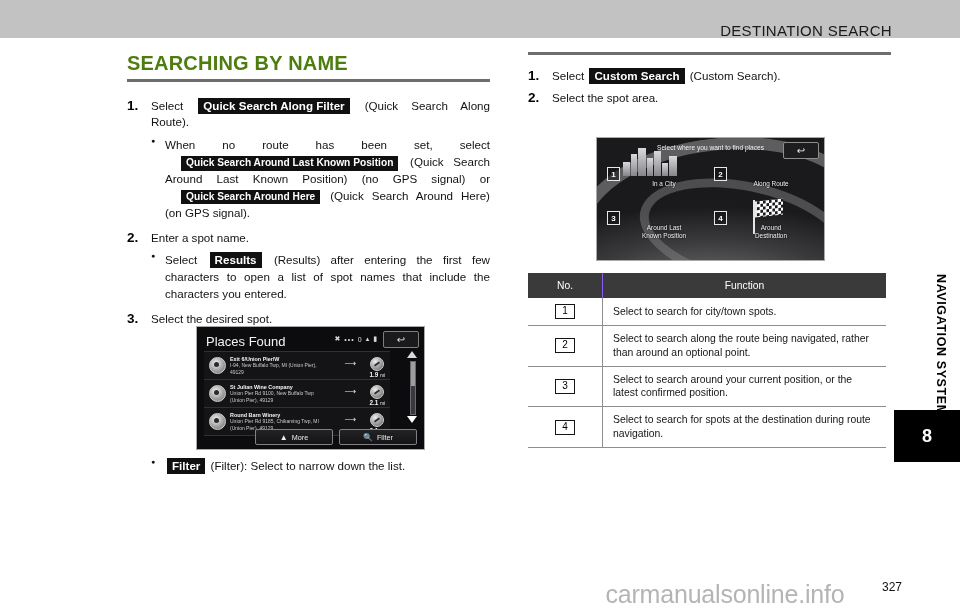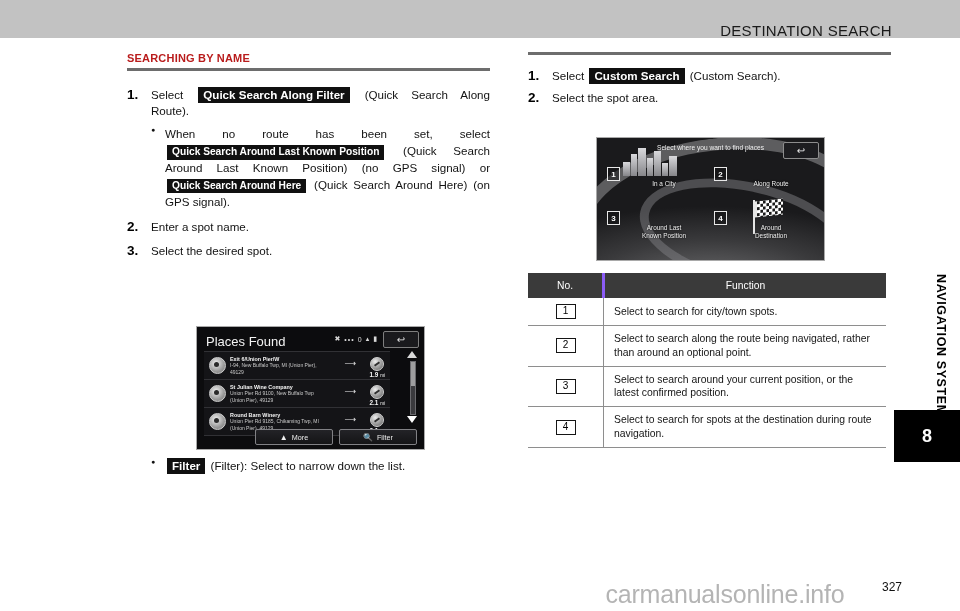--- a/index.html
+++ b/index.html
@@ -60,23 +60,23 @@
   
   .col {
     position: absolute;
     top: 52px;
     width: 363px;
   }
   .col-left  { left: 127px; }
   .col-right { left: 528px; }
 
   .sec-head {
-    font-size: 11px;
-    font-weight: bold;
-    color: #b91c1c;
+    font-size: 20px;
+    font-weight: bold;
+    color: #4d7c0f;
     letter-spacing: 0.2px;
     margin: 0 0 4px 0;
   }
   .sec-rule {
     height: 3px;
     background: #6d6d6d;
     margin-bottom: 16px;
   }
   .col-right .sec-rule { margin-bottom: 13px; }
 
@@ -123,21 +123,21 @@
     background: #101010;
     color: #fff;
     font-weight: bold;
     padding: 1px 5px 2px 5px;
     margin: 0 2px;
     white-space: nowrap;
     line-height: 1.15;
     vertical-align: baseline;
   }
   .key.k-lg { font-size: 11.6px; }
-  .key.k-sm { font-size: 10.2px; }
+  .key.k-sm { font-size: 10.2px; margin-left: 16px; }
 
   
   .nav-shot {
     background: #0c0c0e;
     border: 1px solid #a9a9a9;
     position: relative;
     overflow: hidden;
   }
   .nav-shot-left {
     position: absolute;
@@ -410,21 +410,21 @@
     left: 528px; top: 273px;
     width: 358px;
     border-collapse: collapse;
   }
   .tbl th {
     background: #3a3a3a;
     color: #fff;
     font-size: 10.3px;
     font-weight: normal;
     padding: 7px 4px;
-    border-right: 3px solid #8b5cf6;
+    border-right: 1px solid #8b5cf6;
   }
   .tbl th:last-child { border-right: none; }
   .tbl td {
     border-bottom: 1px solid #8e8e8e;
     font-size: 10.4px;
     line-height: 1.33;
     color: #151515;
     padding: 6px 8px 6px 10px;
     vertical-align: middle;
   }
@@ -489,20 +489,25 @@
     <span>(Quick Search Around Last Known Position) (no GPS signal) or</span>
     <span class="key k-sm">Quick Search Around Here</span>
     <span>(Quick Search Around Here) (on GPS signal).</span>
   </div>
 
   <div class="step" style="margin-top:8px;">
     <span class="step-num">2.</span>
     <span>Enter a spot name.</span>
   </div>
 
+  <div class="bullet">
+    <span>Select</span>
+    <span class="key k-lg">Results</span>
+    <span>(Results) after entering the first few characters to open a list of spot names that include the characters you entered.</span>
+  </div>
 
   <div class="step" style="margin-top:8px;">
     <span class="step-num">3.</span>
     <span>Select the desired spot.</span>
   </div>
 
 </div>
 
 <div class="nav-shot nav-shot-left">
   <div class="ns-title">Places Found</div>

